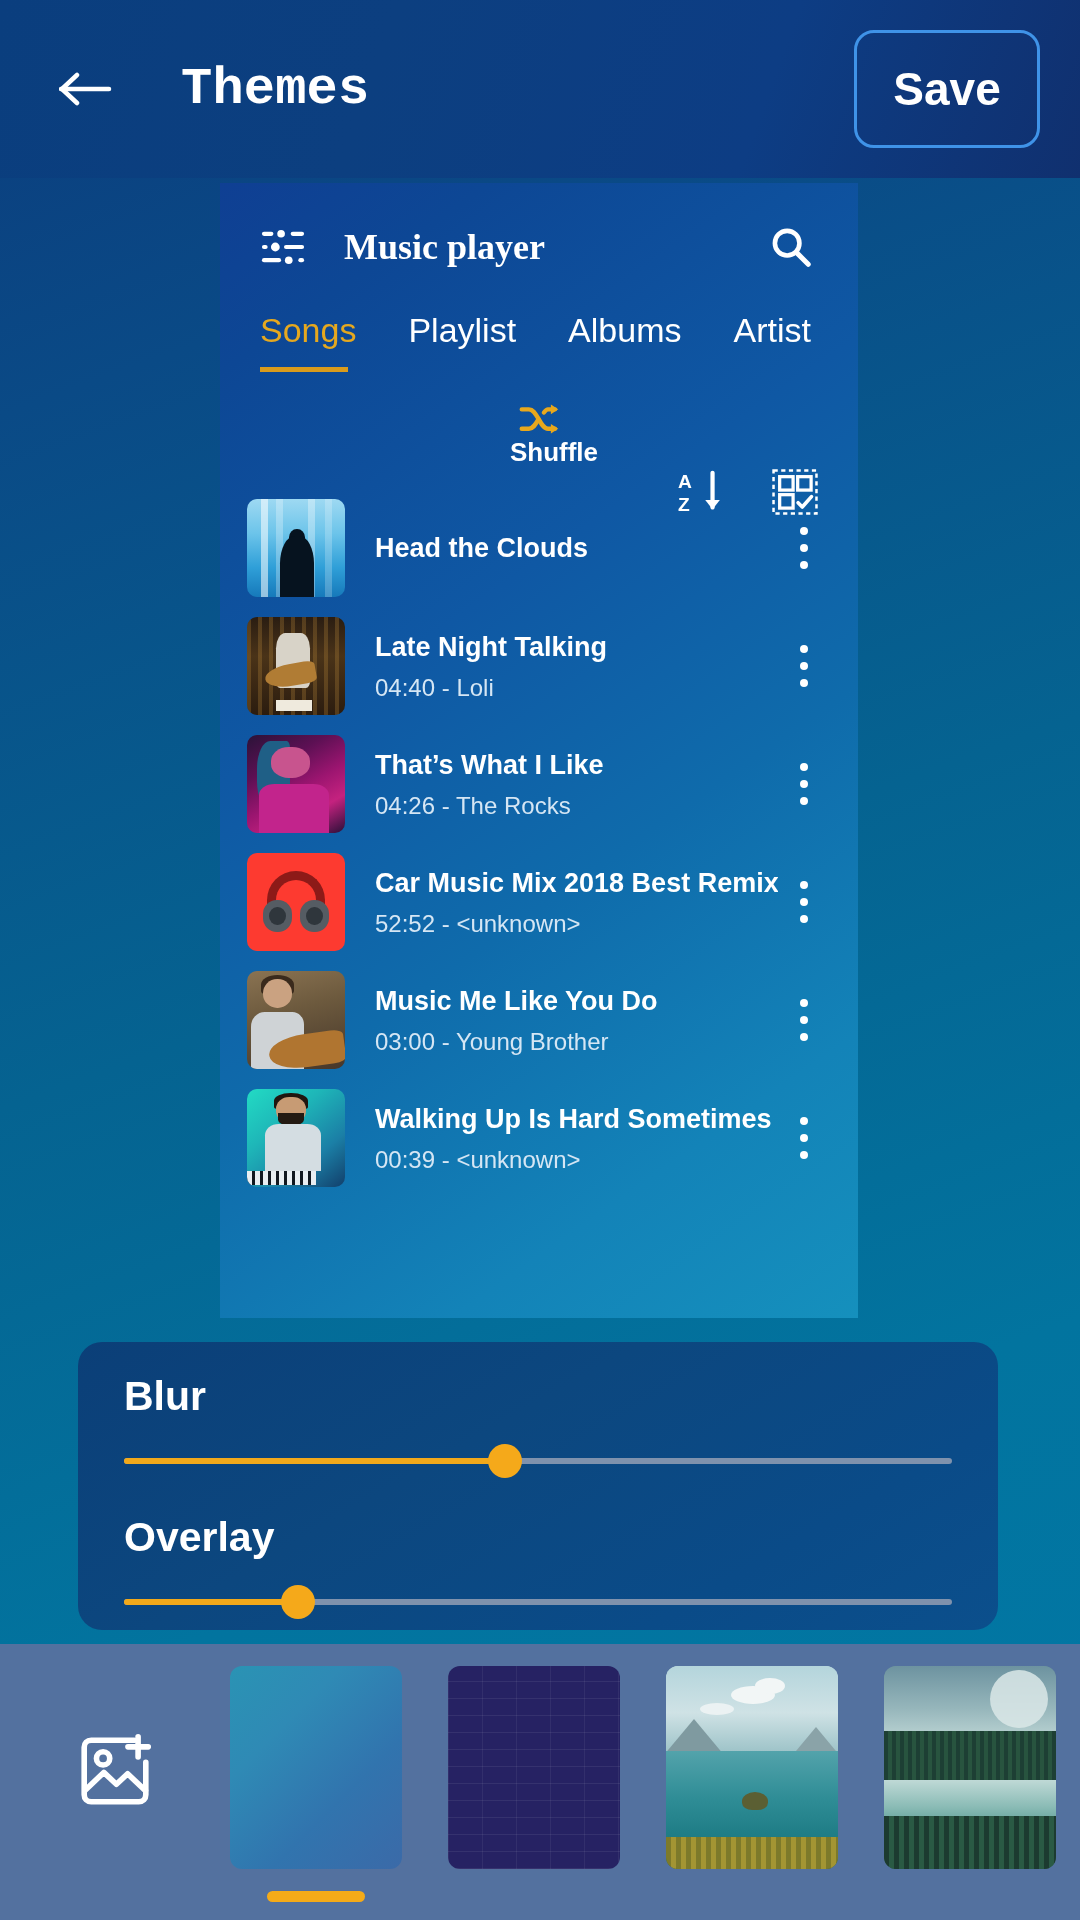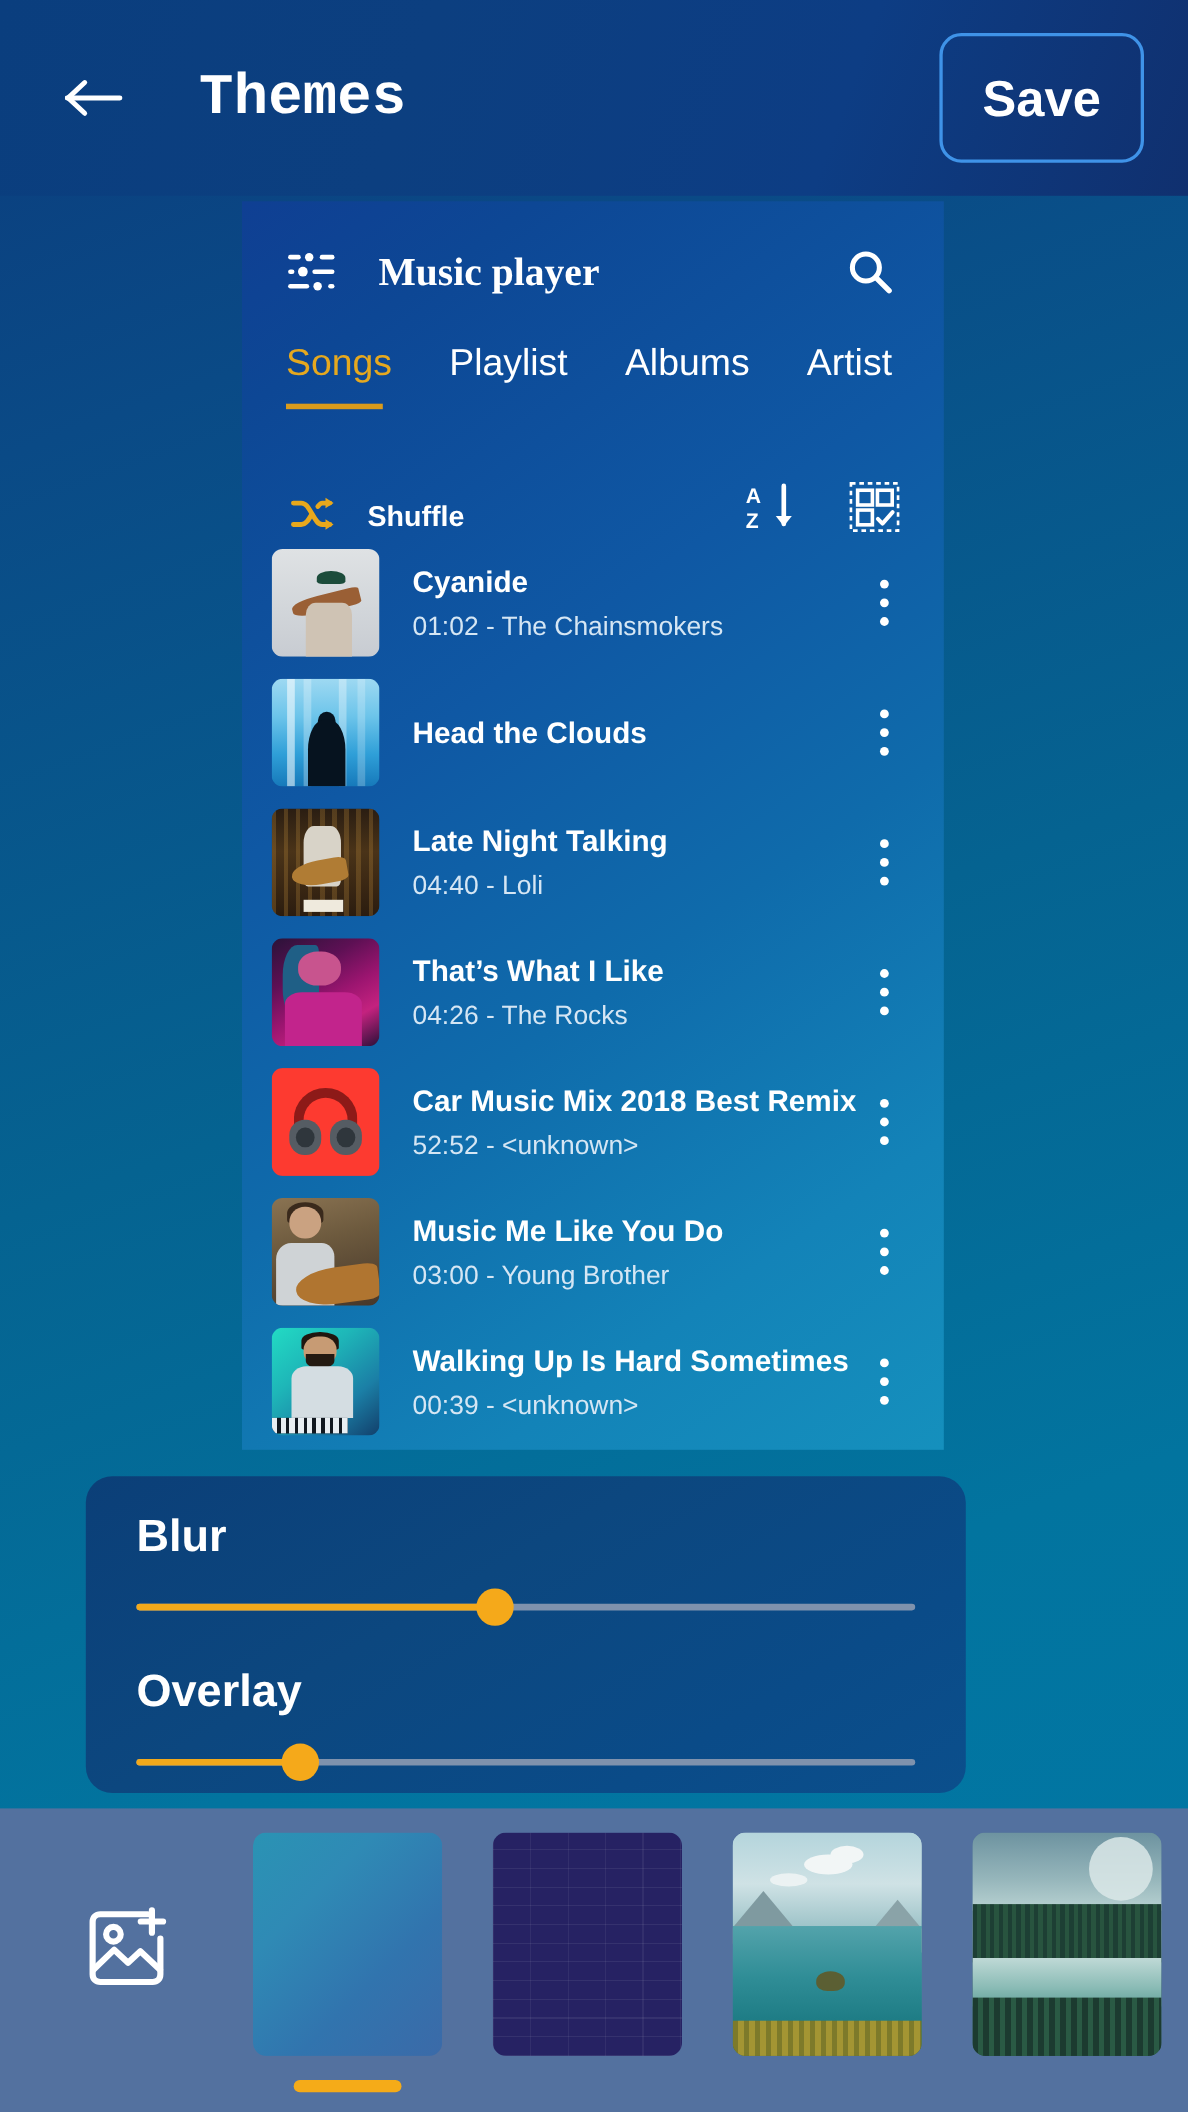--- a/index.html
+++ b/index.html
@@ -112,23 +112,24 @@
   .pv-tab.active::after {
     content: "";
     position: absolute;
     left: 0; bottom: -22px;
     width: 88px; height: 5px;
     background: #d99b1c;
   }
 
   .pv-shuffle-row {
     display: flex;
-    align-items: flex-end;
+    align-items: center;
     height: 82px;
     padding: 0 40px 0 44px;
+    flex-direction: column;
   }
   .shuffle-icon { width: 44px; height: 34px; flex: none; }
   .shuffle-label {
     font-size: 26px;
     font-weight: bold;
     color: #ffffff;
     margin-left: 26px;
   }
   .pv-shuffle-actions {
     margin-left: auto;
@@ -184,21 +185,21 @@
     width: 8px; height: 8px;
     background: #ffffff;
     border-radius: 50%;
   }
 
   
   .slider-panel {
     position: absolute;
     left: 78px;
     top: 1342px;
-    width: 800px;
+    width: 920px;
     height: 288px;
     background: linear-gradient(150deg, #0b3f78 0%, #0c477f 40%, #0a4b88 75%, #0b4f8c 100%);
     border-radius: 24px;
     padding: 34px 46px 0 46px;
   }
   .slider-label {
     font-size: 41px;
     font-weight: bold;
     color: #ffffff;
     line-height: 1;
@@ -422,38 +423,20 @@
           <rect x="4" y="4" width="7" height="7" fill="none" stroke="#ffffff" stroke-width="1.7"></rect>
           <rect x="13.4" y="4" width="7" height="7" fill="none" stroke="#ffffff" stroke-width="1.7"></rect>
           <rect x="4" y="13.4" width="7" height="7" fill="none" stroke="#ffffff" stroke-width="1.7"></rect>
           <path d="M13.6 17.6 L15.8 19.8 L20.6 14.4" fill="none" stroke="#ffffff" stroke-width="1.9" stroke-linecap="round" stroke-linejoin="round"></path>
         </svg>
       </div>
     </div>
 
     <div class="song-list">
 
-      <div class="song-row">
-        <div class="song-art">
-            <div class="art-cyanide">
-              <div class="cap"></div>
-              <div class="guitar"></div>
-              <div class="body"></div>
-            </div>
-          </div>
-        <div class="song-text">
-          <div class="song-title">Cyanide</div>
-          <div class="song-sub">01:02 - The Chainsmokers</div>
-        </div>
-        <div class="song-menu">
-            <i></i>
-            <i></i>
-            <i></i>
-          </div>
-      </div>
 
       <div class="song-row">
         <div class="song-art">
             <div class="art-clouds">
           <div class="ray" style="left:14%"></div>
               <div class="ray" style="left:30%;opacity:.5"></div>
               <div class="ray" style="left:62%;opacity:.6"></div>
               <div class="ray" style="left:80%;opacity:.4"></div>
           <div class="head"></div>
               <div class="sil"></div>

